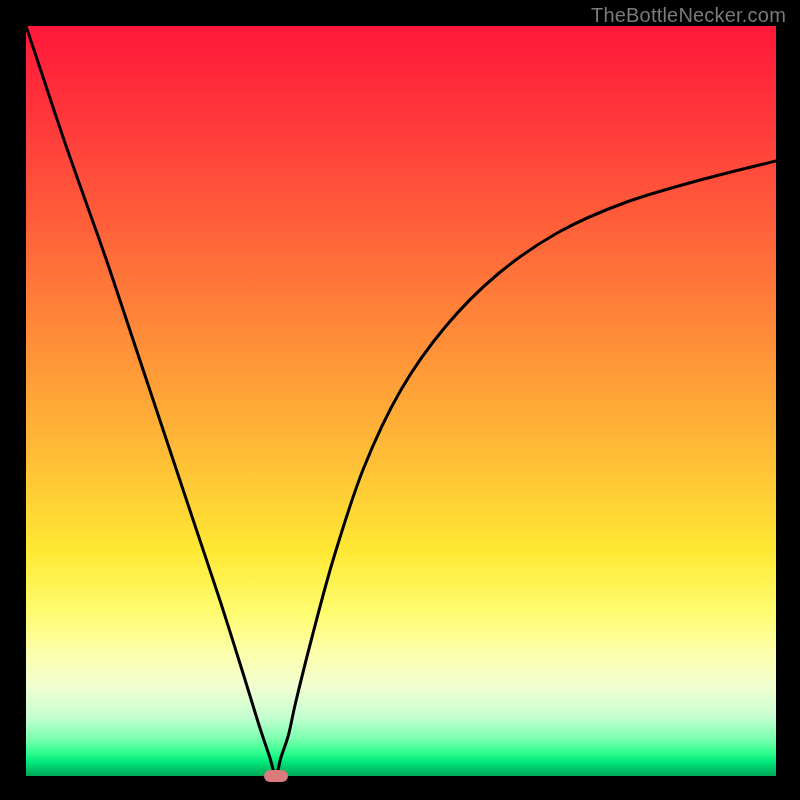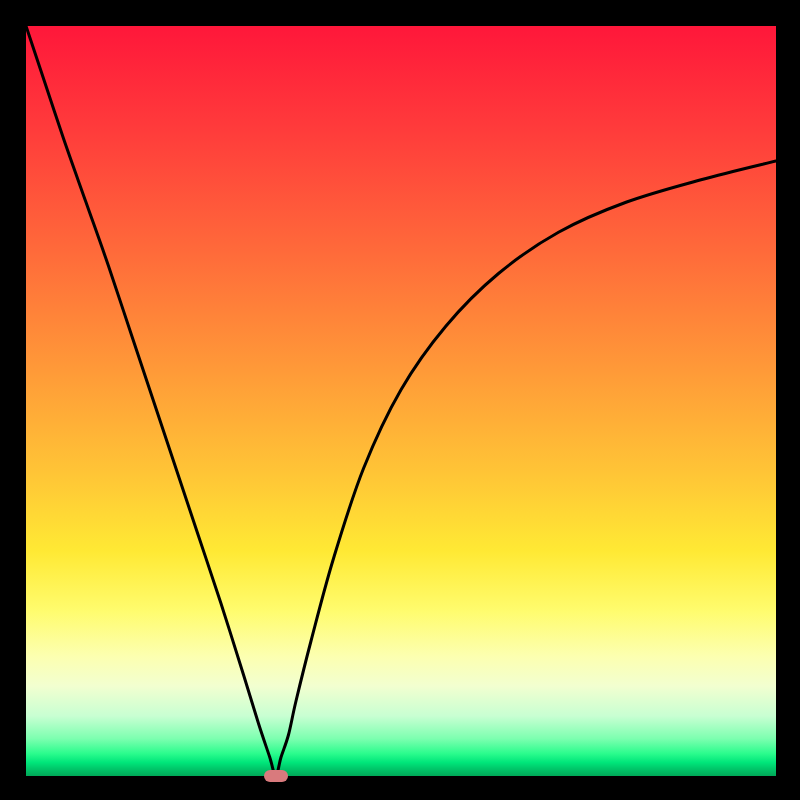--- a/index.html
+++ b/index.html
@@ -74,13 +74,14 @@
 
 <div class="stage">
 
   <div class="plot-area">
     <svg class="curve-svg" viewBox="0 0 750 750" preserveAspectRatio="none">
       <path id="curve-path" fill="none" stroke="#000" stroke-width="3" stroke-linejoin="round" stroke-linecap="round" d="M 0 0 C 2.5 7.5, 8.75 26.25, 15 45 C 21.25 63.75, 30 90.625, 37.5 112.5 C 45 134.375, 52.5 155, 60 176.25 C 67.5 197.5, 75 218.12499999999994, 82.5 239.99999999999994 C 90 261.87499999999994, 97.50000000000001 285, 105.00000000000001 307.5 C 112.50000000000001 330, 120.00000000000001 352.5, 127.50000000000001 375 C 135 397.5, 142.5 420, 150 442.5 C 157.5 465, 165 487.5, 172.5 510 C 180 532.5, 187.5 554.375, 195 577.5 C 202.5 600.625, 211.24999999999997 628.75, 217.49999999999997 648.75 C 223.74999999999997 668.75, 228.125 683.75, 232.5 697.5 C 236.875 711.25, 240.875 722.5, 243.75 731.25 C 246.625 740, 247.87499999999997 750, 249.74999999999997 750 C 251.62499999999997 750, 252.87500000000003 738.125, 255.00000000000003 731.25 C 257.12500000000006 724.375, 260 718.125, 262.5 708.75 C 265 699.375, 266.25 690.625, 270 675 C 273.75 659.375, 278.75 638.75, 285 615 C 291.25 591.25, 298.75 561.25, 307.5 532.5 C 316.25 503.75, 326.25 470.625, 337.5 442.5 C 348.75 414.375, 361.25 387.5, 375 363.75 C 388.75 340, 403.75000000000006 319.375, 420.00000000000006 300 C 436.25000000000006 280.625, 453.75 263.12499999999994, 472.5 247.49999999999994 C 491.25 231.87499999999994, 511.25 218.125, 532.5 206.25 C 553.75 194.375, 576.25 185, 600 176.25 C 623.75 167.5, 650 160.625, 675 153.75 C 700 146.875, 737.5 138.125, 750 135"></path>
     </svg>
     <div id="marker" class="marker" style="left: 249.75px; top: 750px; background: rgb(217, 122, 125);"></div>
   </div>
 
+  <div class="watermark">TheBottleNecker.com</div>
 </div>
 
 </body></html>

